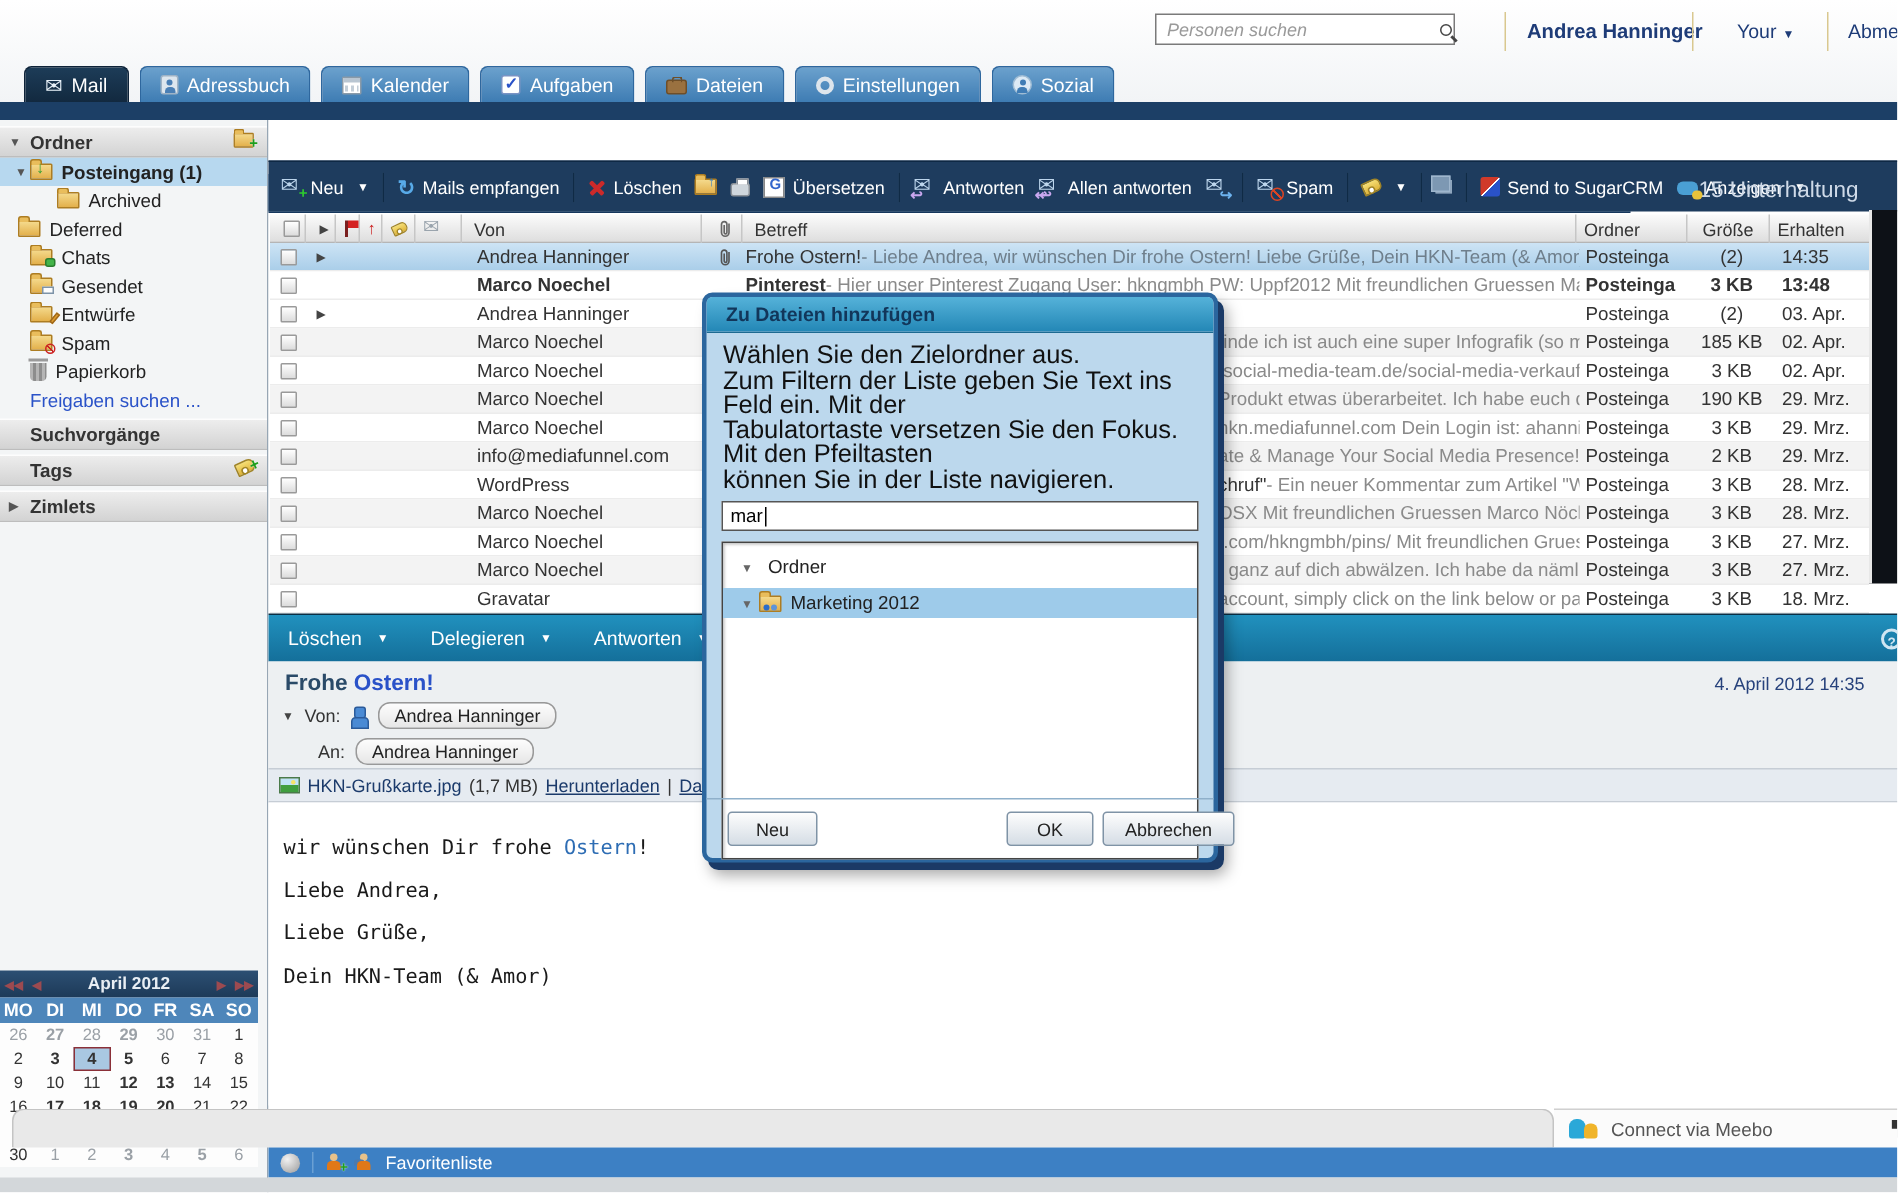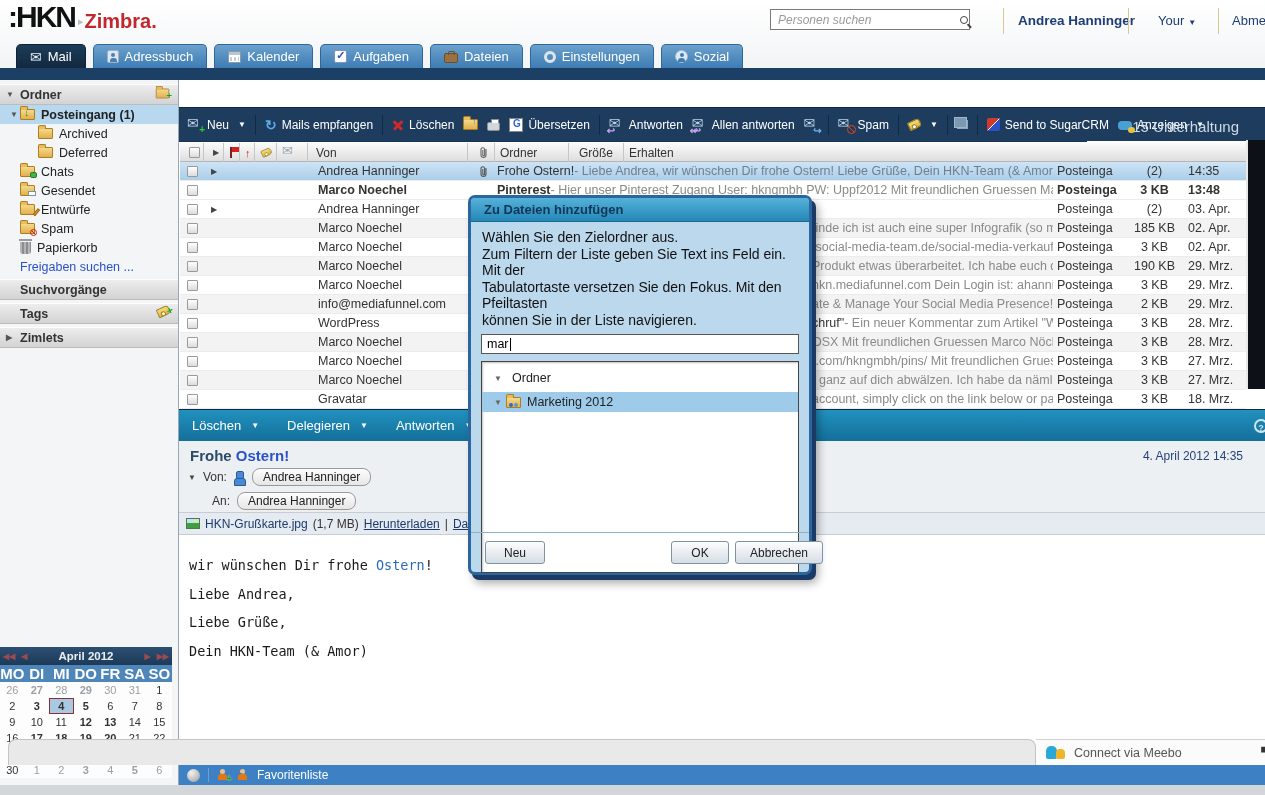--- a/index.html
+++ b/index.html
@@ -180,54 +180,49 @@
   .buddy-add::before{background:#e8c28a;} 
   .buddy-add .plus-badge{right:-3px;bottom:-3px;font-size:10px;}
   .buddies-icon::after{background:#e07818;box-shadow:-3px -2px 0 -1px #4a7ab0;}
   .bottomstrip{position:absolute;left:0;top:785px;width:1265px;height:10px;background:#d3d7da;z-index:42;}
   
   .minical{position:absolute;left:0;top:567px;width:172px;}
   .mc-title{height:18px;background:linear-gradient(#2c4f73,#1d3a58);color:#e8eef4;font-size:11.5px;font-weight:bold;display:flex;align-items:center;}
   .mc-title .t{flex:1;text-align:center;}
   .mc-nav{color:#9c4a50;font-size:8px;padding:0 3px;}
   .mc-days{height:17px;background:#4e86ba;display:flex;}
-  .mc-days div{width:24.5px;text-align:center;color:#fff;font-size:15px;font-weight:bold;line-height:17px;}
+  .mc-days div{width:24.5px;text-align:center;color:#fff;font-size:12px;font-weight:bold;line-height:17px;}
   .mc-week{height:16px;display:flex;background:#fdfdfd;}
   .mc-week div{width:24.5px;text-align:center;font-size:11px;color:#333;line-height:16px;}
   .mc-week .m{color:#9aa0a6;}
   .mc-week .b{font-weight:bold;}
   .mc-week .t{background:#a9c8e2;border:1px solid #8b3038;font-weight:bold;line-height:14px;}
   
   .dialog{position:absolute;left:468px;top:195px;width:344px;height:380px;background:#bcd8ed;border:3px solid #2b669e;border-radius:7px;
           box-shadow:4px 5px 0 #1b3a66,6px 8px 10px rgba(0,0,0,.35);z-index:50;}
   .dlg-title{height:24px;background:linear-gradient(#55b2d9,#2387b6);border-radius:4px 4px 0 0;display:flex;align-items:center;
              padding-left:13px;font-size:13px;font-weight:bold;color:#12365a;border-bottom:1px solid #1c6a92;}
-  .dlg-instr{padding:7px 11px 4px 11px;font-size:14px;color:#111;line-height:16.5px;white-space:pre-line;}
+  .dlg-instr{padding:7px 11px 4px 11px;font-size:17px;color:#111;line-height:16.5px;white-space:pre-line;}
   .dlg-input{margin:2px 10px 0 10px;height:20px;background:#fff;border:1px solid #555;font-size:12.5px;display:flex;align-items:center;padding-left:5px;color:#000;}
   .caretbar{display:inline-block;width:1px;height:13px;background:#000;margin-left:1px;}
   .dlg-tree{margin:7px 10px 0 10px;height:212px;background:#fff;border:1px solid #444;box-shadow:inset 1px 1px 2px rgba(0,0,0,.25);overflow:hidden;}
   .dt-row{height:20px;display:flex;align-items:center;font-size:12.5px;color:#222;}
   .dt-row .tw{width:12px;font-size:8px;color:#666;text-align:center;margin-left:10px;}
   .dt-row.sel{background:#9ecbea;margin-top:4px;}
   .dt-row .fi{margin:0 6px 0 2px;}
   .dlg-foot{position:absolute;left:0;bottom:0;width:100%;height:40px;border-top:1px solid #8fb0ca;}
   .dlg-btn{position:absolute;top:8px;height:23px;padding:0 14px;background:linear-gradient(#fdfdfd,#d5dde5);border:1px solid #7f93a6;border-radius:3px;
            font-size:12px;color:#222;display:flex;align-items:center;justify-content:center;font-family:"Liberation Sans",sans-serif;}
 </style>
 </head>
 <body>
 
 <div id="app">
 
   <div class="hdr">
-    <div class="logo">
-      <span class="logo-hkn">:HKN</span>
-      <span class="logo-tri">▸</span>
-      <span class="logo-zimbra">Zimbra.</span>
-    </div>
     <div class="psearch">
       <span class="ph">Personen suchen</span>
       <span class="mag-icon"></span>
     </div>
     <div class="hsep" style="left:1003px"></div>
     <div class="uname">Andrea Hanninger</div>
     <div class="hsep" style="left:1128px"></div>
     <div class="hlink" style="left:1158px"><span>Your</span><span class="caret">▼</span></div>
     <div class="hsep" style="left:1218px"></div>
     <div class="hlink" style="left:1232px">Abmelden</div>
@@ -278,21 +273,21 @@
           <span class="cssfolder inbox-icon">
             <span class="badge">↓</span>
           </span>
           <span class="lbl">Posteingang (1)</span>
         </div>
         <div class="sitem" style="padding-left: 26px;">
           <span class="tw"></span>
           <span class="cssfolder folder-icon"></span>
           <span class="lbl">Archived</span>
         </div>
-        <div class="sitem" style="padding-left: 26px;">
+        <div class="sitem" style="">
           <span class="tw"></span>
           <span class="cssfolder folder-icon"></span>
           <span class="lbl">Deferred</span>
         </div>
         <div class="sitem" style="padding-left: 8px;">
           <span class="tw"></span>
           <span class="cssfolder chats-icon">
             <span class="badge"></span>
           </span>
           <span class="lbl">Chats</span>
@@ -520,20 +515,21 @@
         </div>
       <div class="lh" style="width:31px">
           <span class="g-env envgray"></span>
         </div>
       <div class="lh c-von" style="width:160px">Von</div>
       <div class="lh c-clip" style="width:27px">
         <svg width="11" height="13" viewBox="0 0 11 13">
             <path d="M8 3v6a2.5 2.5 0 0 1-5 0V3.5a1.8 1.8 0 0 1 3.6 0V9a.9.9 0 0 1-1.8 0V4" fill="none" stroke="#666" stroke-width="1.1"></path>
           </svg>
       </div>
+      <div class="lh" style="width:556px;padding-left:8px">Betreff</div>
       <div class="lh" style="width:74px">Ordner</div>
       <div class="lh" style="width:55px;justify-content:center;padding-left:0">Größe</div>
       <div class="lh" style="width:63px;border-right:none">Erhalten</div>
     </div>
     <div class="rows" id="mailrows">
         <div class="mrow selected">
           <div class="mc c-cb">
             <span class="cbx"></span>
           </div>
           <div class="mc c-exp">▶</div>

